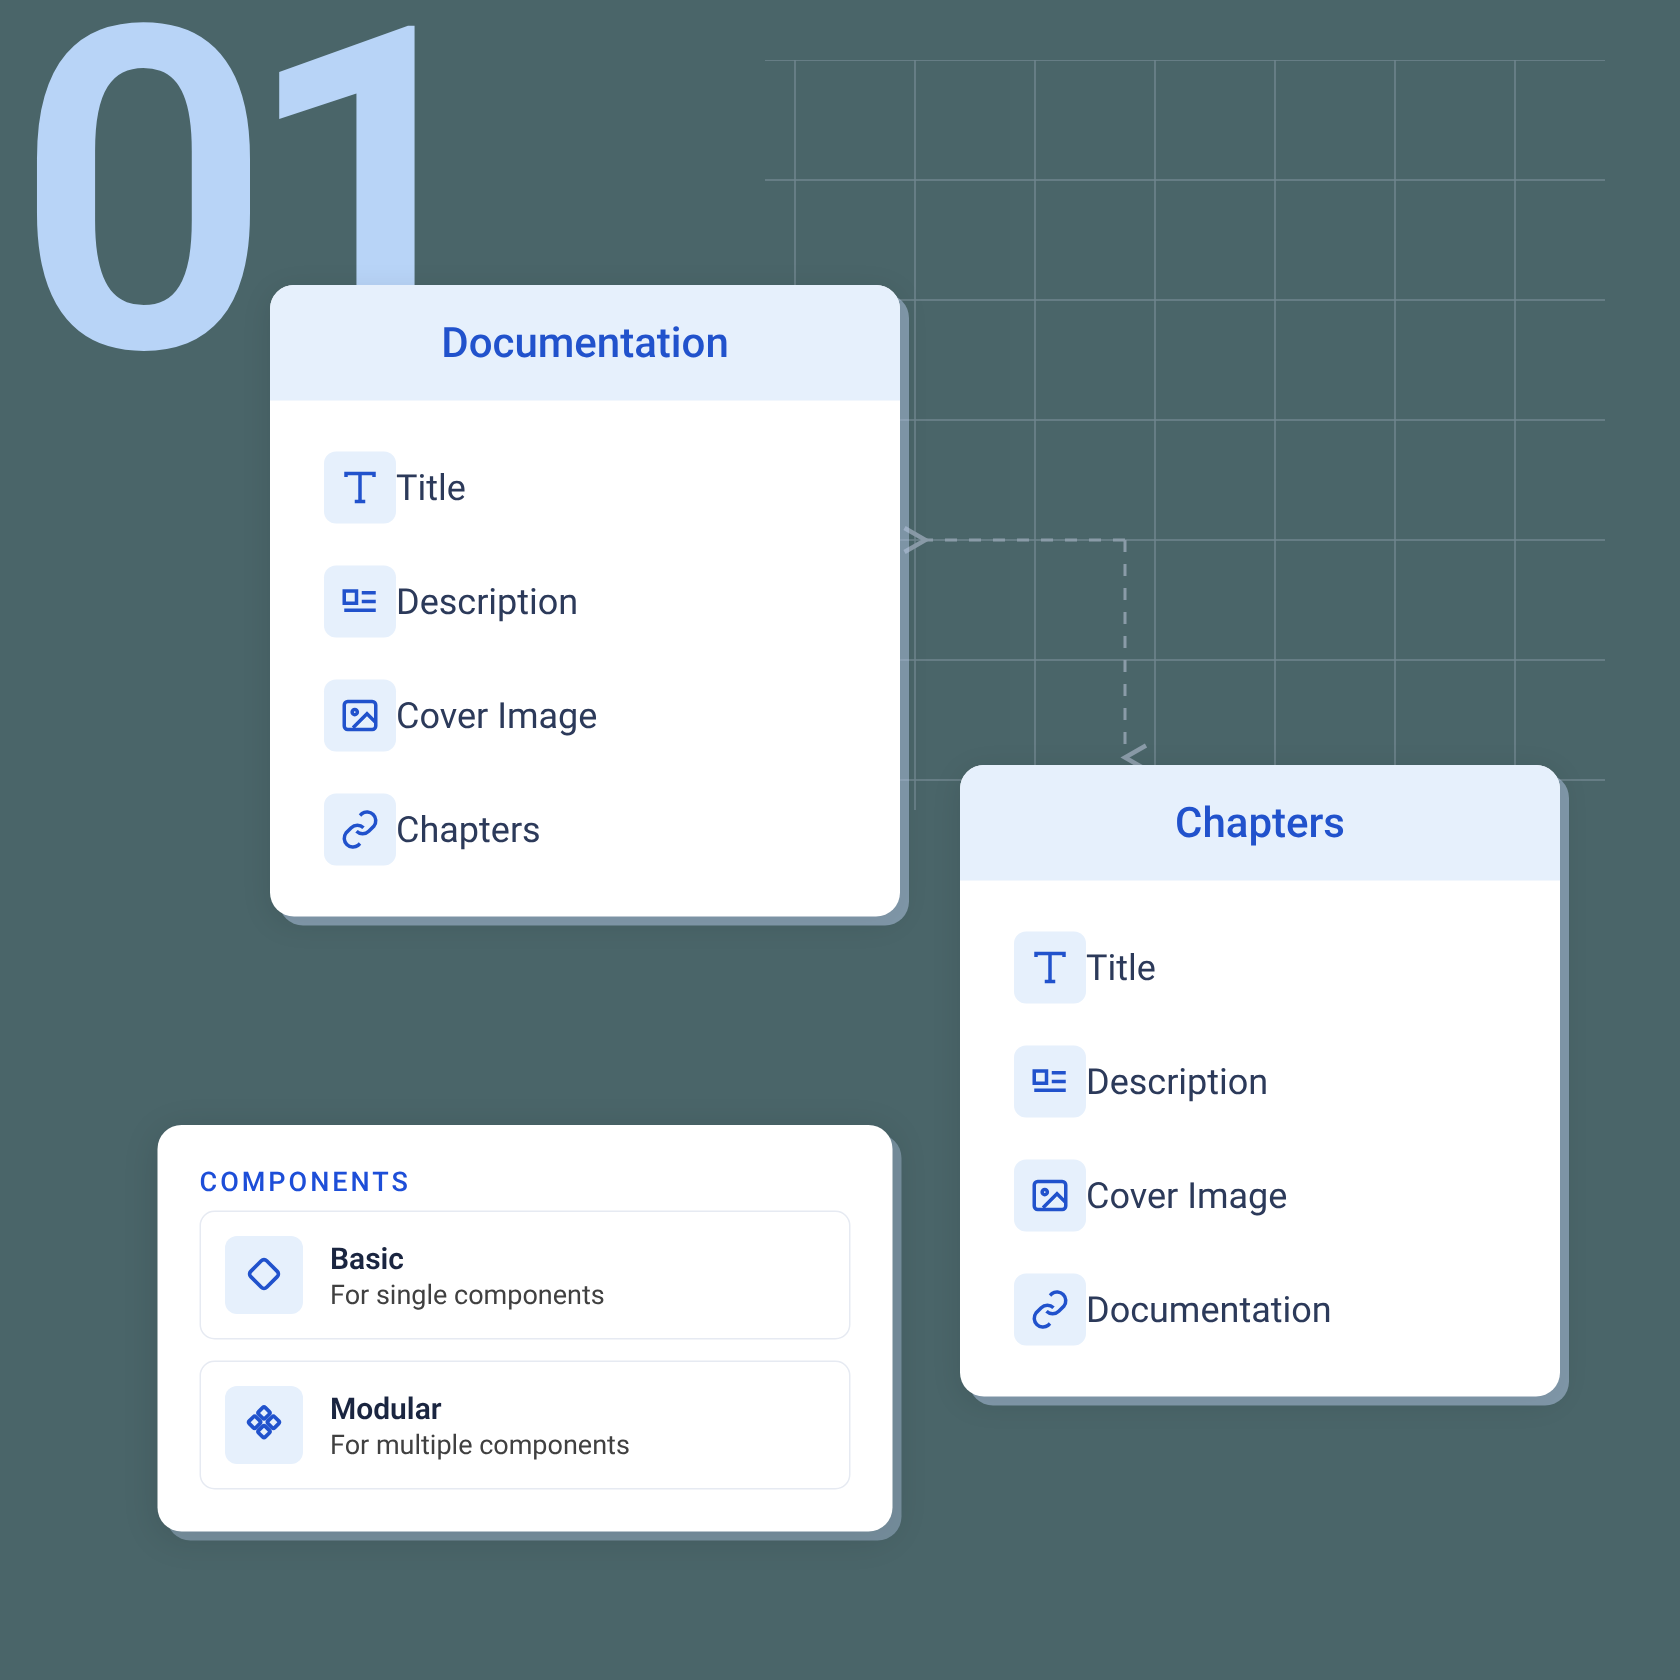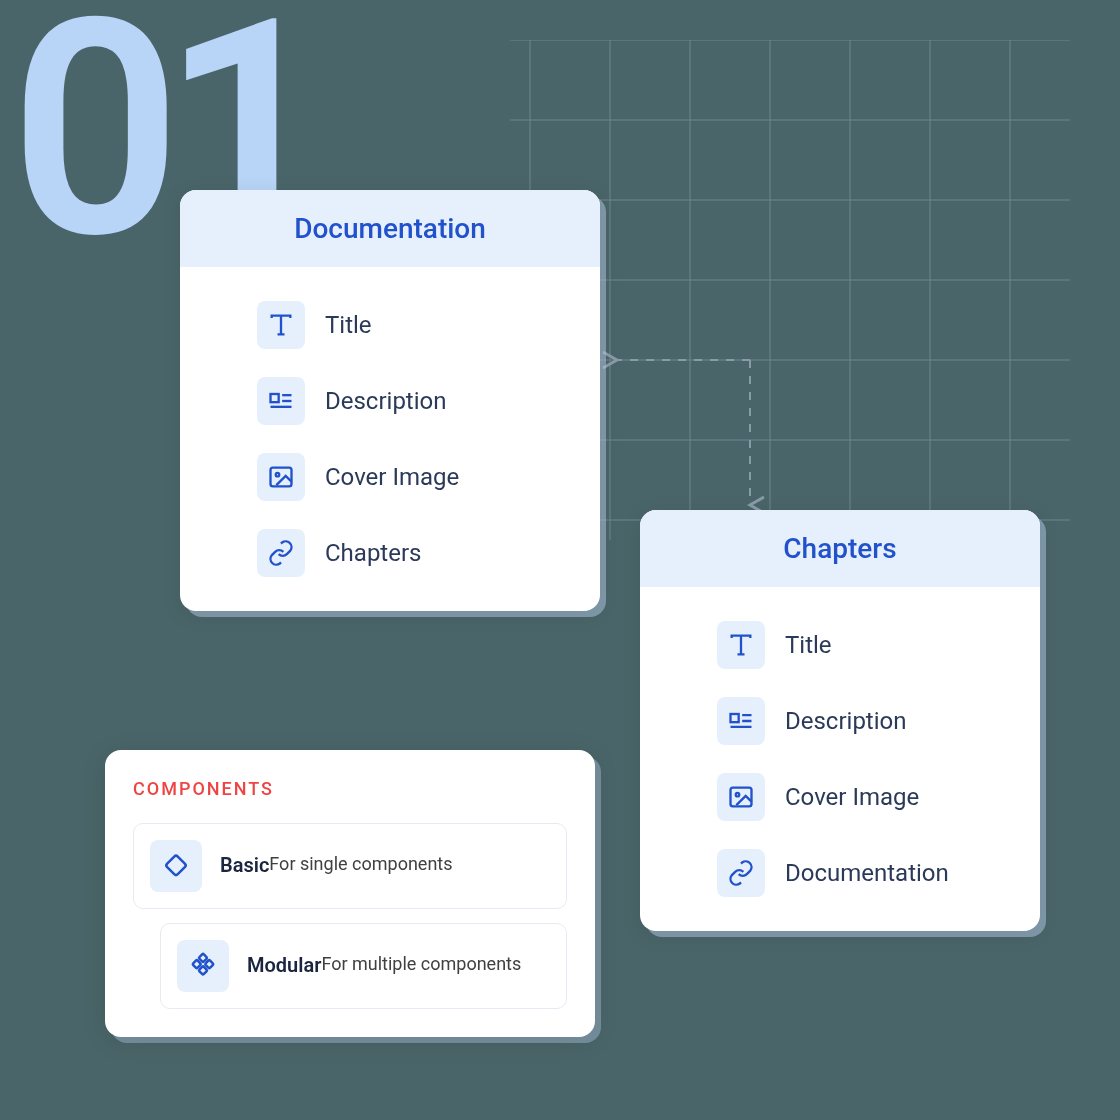--- a/index.html
+++ b/index.html
@@ -50,23 +50,21 @@
     font-size: 28px;
     font-weight: 500;
     color: #2152cc;
   }
   .card-body {
     padding: 20px 24px;
   }
   .field-row {
     display: flex;
     align-items: center;
-    gap: 20px;
     padding: 14px 12px;
-    margin-left: 41px;
   }
   .field-icon {
     width: 48px;
     height: 48px;
     background: #e6f0fc;
     border-radius: 8px;
     display: flex;
     align-items: center;
     justify-content: center;
     flex-shrink: 0;
@@ -88,46 +86,46 @@
   #components-card {
     top: 750px;
     left: 105px;
     width: 490px;
     padding: 28px;
     box-shadow: 6px 6px 0 rgba(180,200,230,0.4), 0 4px 24px rgba(0,0,0,0.12);
   }
   .components-label {
     font-size: 18px;
     letter-spacing: 2px;
-    color: #ef4444;
+    color: #1d4ed8;
     font-weight: 500;
-    margin-bottom: 24px;
+    margin-bottom: 8px;
   }
   .component-item {
     display: flex;
     align-items: center;
     gap: 18px;
     padding: 16px;
     border: 1px solid #e6eaf2;
     border-radius: 10px;
     margin-bottom: 14px;
   }
-  .component-item:last-child { margin-bottom: 0; margin-left: 27px; }
+  .component-item:last-child { margin-bottom: 0; }
   .component-icon {
     width: 52px;
     height: 52px;
     background: #e6f0fc;
     border-radius: 8px;
     display: flex;
     align-items: center;
     justify-content: center;
     flex-shrink: 0;
   }
   .component-icon svg { width: 30px; height: 30px; }
-  .component-text { display: flex; flex-direction: row; }
+  .component-text { display: flex; flex-direction: column; }
   .component-title {
     font-size: 20px;
     font-weight: 600;
     color: #1a2540;
     margin-bottom: 2px;
   }
   .component-sub {
     font-size: 18px;
     color: #404040;
   }

